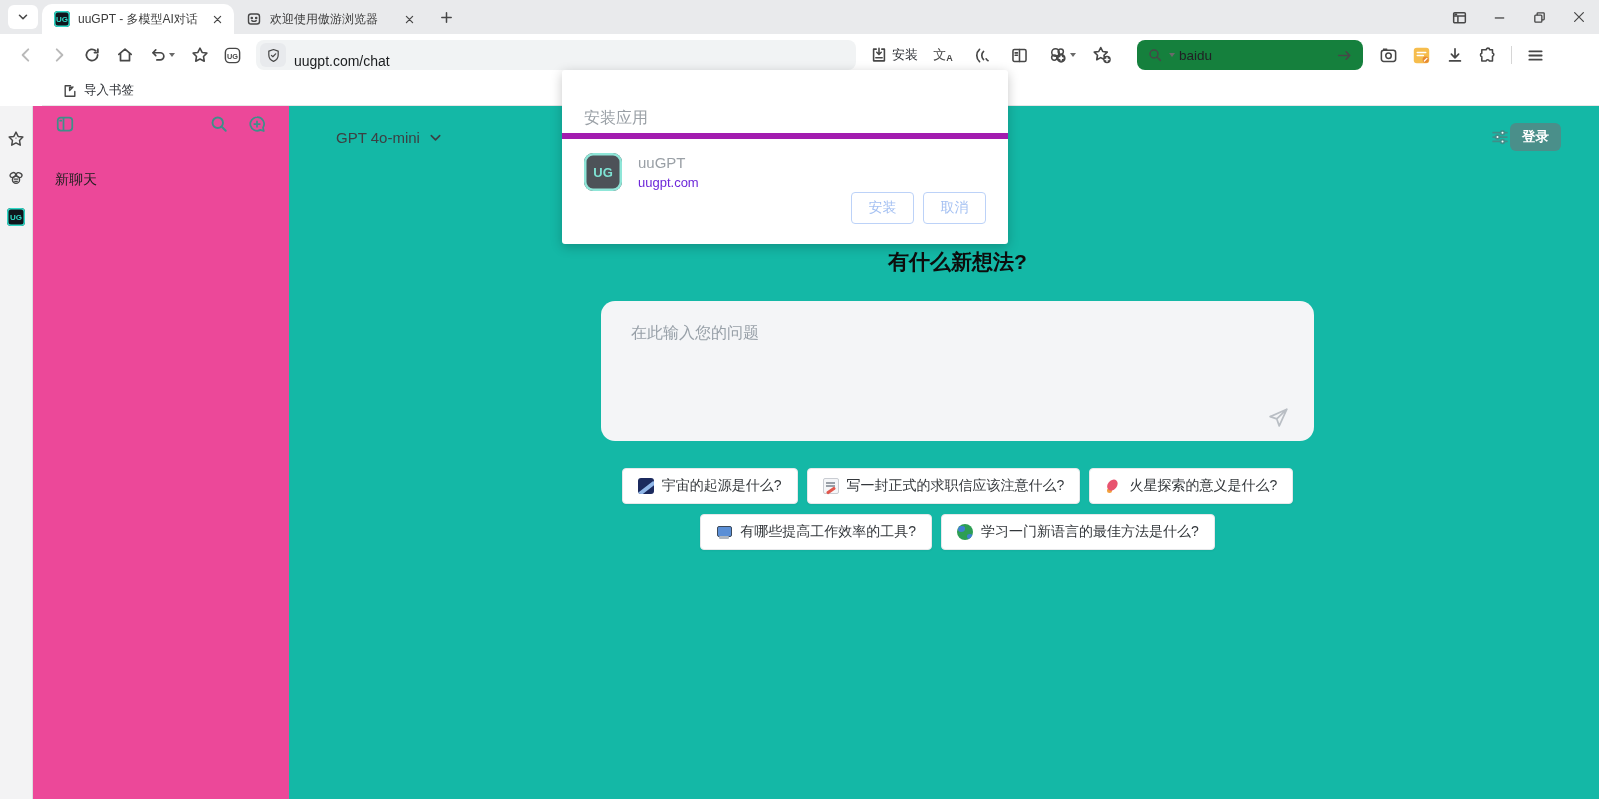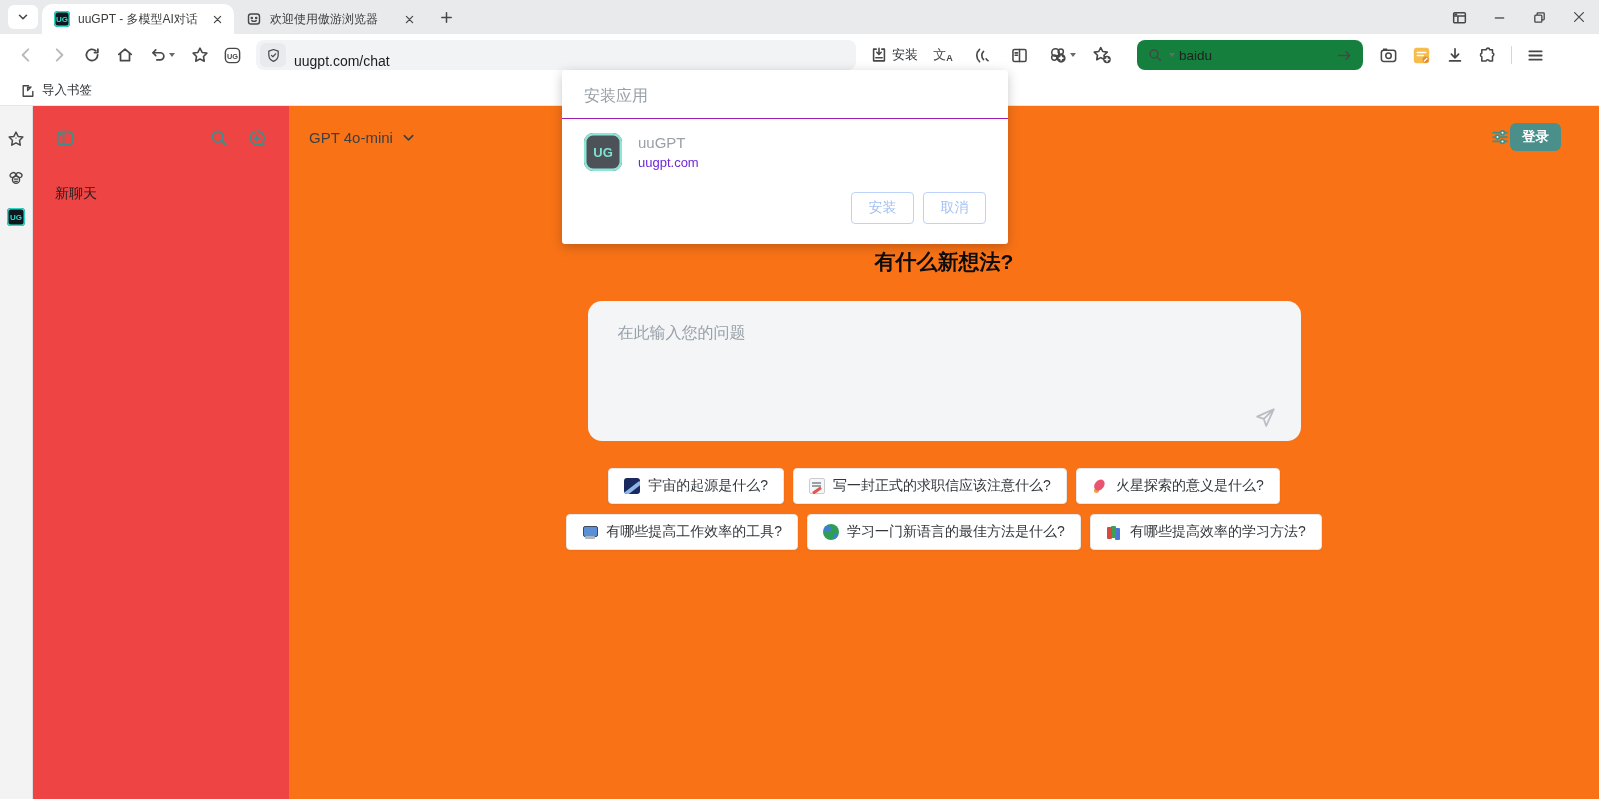--- a/index.html
+++ b/index.html
@@ -41,38 +41,38 @@
     border-top:4px solid #6a6a6a; margin-left:2px; }
   .searchbox { width:226px; height:30px; background:#15803d; border-radius:8px; display:flex;
     align-items:center; padding:0 10px; gap:4px; margin:0 8px 0 18px; flex:none; }
   .searchbox input { flex:1; border:none; background:transparent; outline:none;
     font-size:13.5px; color:#202124; font-family:inherit; min-width:0; }
   .note-icon-bg { width:19px; height:19px; }
   .v-sep { width:1px; height:18px; background:#d6d6d6; margin:0 6px; }
 
   
   .bookmarks { height:30px; background:#fff; border-bottom:1px solid #e7e7e7; display:flex;
-    align-items:center; padding:0 14px; }
+    align-items:center; padding:0 14px;margin-left:42px; }
   .bm-item { display:flex; align-items:center; gap:6px; font-size:12.5px; color:#303338; padding:3px 6px; border-radius:5px; }
 
   
   .page { height:693px; display:flex; }
   .edge-strip { width:33px; background:#f3f3f4; border-right:1px solid #dcdee0;
     display:flex; flex-direction:column; align-items:center; padding-top:24px; gap:21px; }
   .ug-badge { width:18px; height:18px; border-radius:4px; background:#10161d; color:#2fd9c7;
     font-size:8px; font-weight:bold; display:flex; align-items:center; justify-content:center;
     box-shadow:inset 0 0 0 1.5px #2fd9c7; }
 
-  .chat-sidebar { width:256px; background:#ef4444; padding:22px 22px 0; }
+  .chat-sidebar { width:256px; background:#ec4899; padding:8px 22px 0; }
   .sb-head { display:flex; align-items:center; }
   .sb-head .spacer { flex:1; }
   .teal { color:#3f8e89; }
   .sb-newchat { margin-top:37px; font-size:14px; color:#1f1f1f; }
 
-  .chat-main { flex:1; background:#f97316; position:relative; padding-top:16px; }
+  .chat-main { flex:1; background:#14b8a6; position:relative; padding-top:16px;padding-left:27px; }
   .chat-header { display:flex; align-items:center; padding:0 38px 0 20px; height:30px; }
   .model-sel { display:flex; align-items:center; gap:8px; font-size:15px; color:#3c4043; }
   .chat-header .spacer { flex:1; }
   .login-btn { width:51px; height:28px; background:#4a8f8a; color:#fff; font-size:13.5px; font-weight:bold;
     border:none; border-radius:6px; margin-left:0; display:flex; align-items:center; justify-content:center; }
 
   .chat-body { width:713px; margin:0 auto; }
   .chat-heading { margin-top:96px; text-align:center; font-size:21px; font-weight:bold; color:#0d0d0d; }
   .input-box { margin-top:25px; height:140px; background:#f4f5f7; border-radius:14px; position:relative; }
   .input-box textarea { width:100%; height:100%; background:transparent; border:none; outline:none; resize:none;
@@ -111,21 +111,21 @@
     background:#3f7fd1; border-radius:50% 40% 55% 45%; }
   .ci-globe::before { content:""; position:absolute; right:0px; bottom:1px; width:6px; height:5px;
     background:#3f7fd1; border-radius:45% 55% 40% 50%; }
   .ci-books { background:transparent; }
   .ci-books::after { content:""; position:absolute; left:1px; top:3px; width:5px; height:12px;
     background:#d6493f; border-radius:1px; box-shadow:4px -1px 0 #3f9e4f, 8px 1px 0 #4a74d6; }
 
   
   .dialog { position:absolute; left:562px; top:70px; width:446px; height:174px; background:#fff;
     border-radius:3px; box-shadow:0 3px 12px rgba(0,0,0,.22); z-index:50; }
-  .dlg-head { padding:16px 22px 11px; font-size:16px; color:#9aa0a6; border-bottom:1px solid #a21caf; }
+  .dlg-head { padding:16px 22px 4px; font-size:16px; color:#9aa0a6; border-bottom:6px solid #a21caf;margin-top:22px; }
   .dlg-app { display:flex; align-items:center; gap:16px; padding:14px 22px 0; }
   .dlg-appicon { width:38px; height:38px; border-radius:9px; background:#4d5258; color:#7fe3d4;
     font-size:13px; font-weight:bold; display:flex; align-items:center; justify-content:center;
     box-shadow:inset 0 0 0 2.5px #8fe6d8; }
   .dlg-appname { font-size:15px; color:#9aa0a6; }
   .dlg-appdomain { font-size:13px; color:#6d28d9; margin-top:4px; }
   .dlg-actions { position:absolute; right:22px; bottom:20px; display:flex; gap:9px; }
   .dlg-btn { width:63px; height:32px; background:#fff; border:1px solid #bcd2f8; border-radius:4px;
     color:#a4c0f2; font-size:14px; font-family:inherit; display:flex; align-items:center; justify-content:center; }
 </style>
@@ -431,24 +431,20 @@
         </div>
         <div class="chip-row">
           <div class="chip">
             <span class="ci ci-laptop"></span>
             <span>有哪些提高工作效率的工具?</span>
           </div>
           <div class="chip">
             <span class="ci ci-globe"></span>
             <span>学习一门新语言的最佳方法是什么?</span>
           </div>
-          <div class="chip">
-            <span class="ci ci-books"></span>
-            <span>有哪些提高效率的学习方法?</span>
-          </div>
         </div>
       </div>
     </div>
   </div>
 </div>
 
 <div class="dialog">
   <div class="dlg-head">安装应用</div>
   <div class="dlg-app">
     <div class="dlg-appicon">UG</div>

